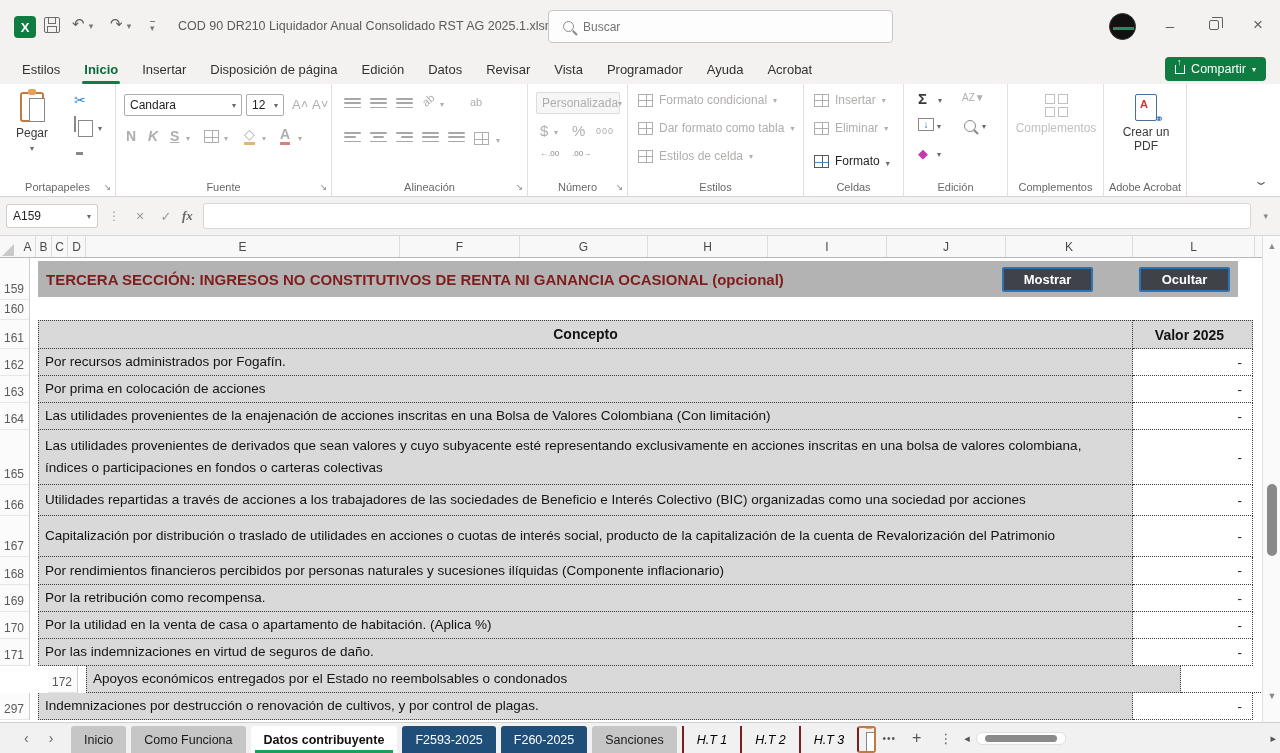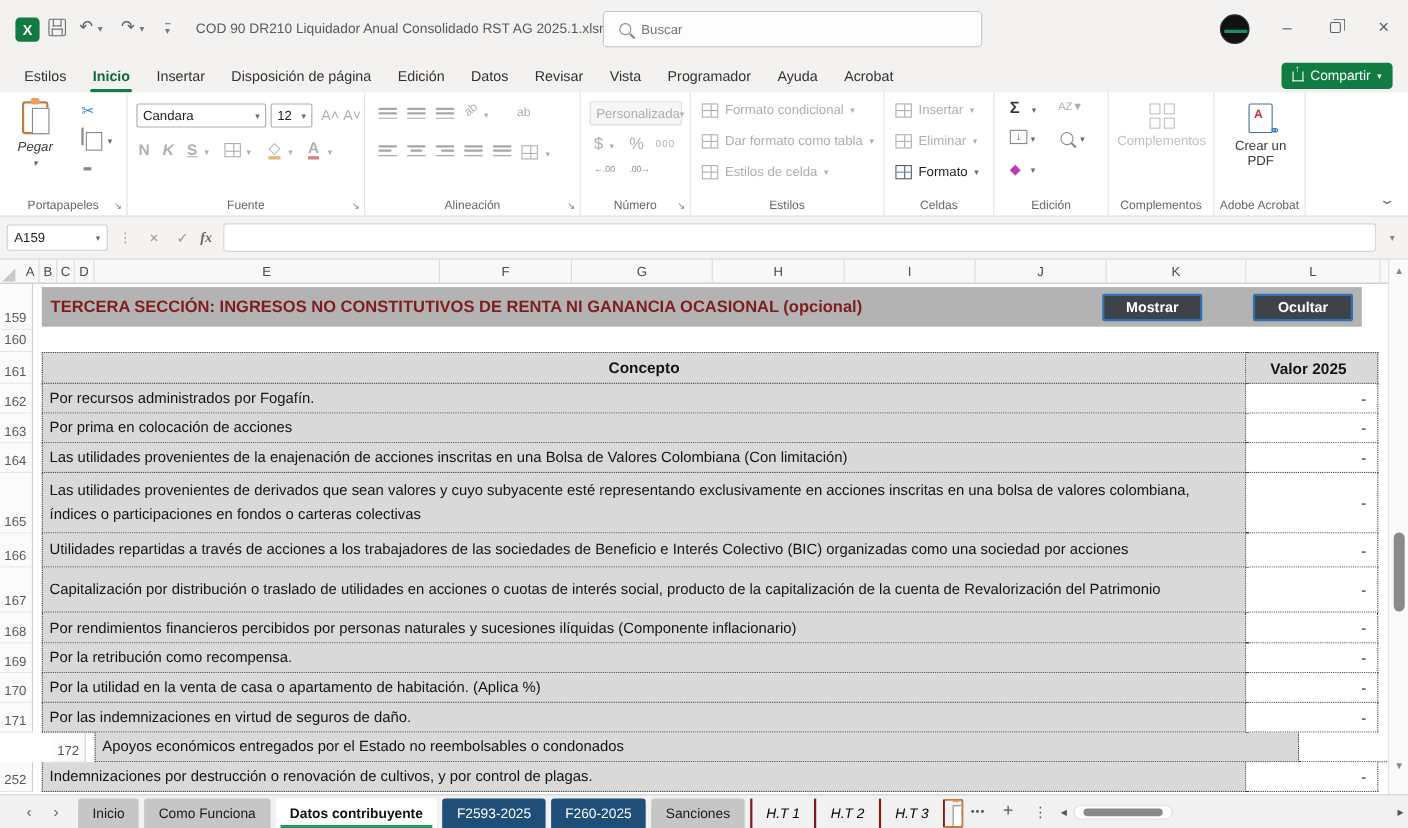--- a/index.html
+++ b/index.html
@@ -166,21 +166,21 @@
 </div>
 <button id="share-btn">
   <span class="share-glyph"></span>
   <span>Compartir</span>
   <span class="caret" style="color:#fff;">▾</span>
 </button>
 
 <div id="ribbon" class="abs">
 
   <div class="rgroup" style="left:0; width:116px;">
-    <div class="abs bigbtn" style="left:16px; top:8px;font-style:italic;">
+    <div class="abs bigbtn" style="left:16px; top:8px;">
       <span class="clip"></span>
       <span>Pegar</span>
       <span class="caret">▾</span>
     </div>
     <span class="abs cut-ic" style="left:74px; top:8px;">✂</span>
     <span class="abs copy-ic" style="left:74px; top:33px;"></span>
     <span class="abs caret" style="left:98px; top:40px;">▾</span>
     <span class="abs brush-ic" style="left:74px; top:66px;"></span>
     <div class="glabel">Portapapeles</div>
     <span class="launcher">↘</span>
@@ -303,21 +303,21 @@
     <div class="abs styleline" style="left:10px; top:4px;">
       <span class="gridic"></span>
       <span>Insertar</span>
         <span class="caret dim">▾</span>
     </div>
     <div class="abs styleline" style="left:10px; top:32px;">
       <span class="gridic"></span>
       <span>Eliminar</span>
         <span class="caret dim">▾</span>
     </div>
-    <div class="abs styleline" style="left:10px; top:60px; color:#201f1e;">
+    <div class="abs styleline" style="left:10px; top:60px; color:#201f1e;align-items:flex-end;">
       <span class="gridic on"></span>
       <span>Formato</span>
         <span class="caret">▾</span>
     </div>
     <div class="glabel">Celdas</div>
   </div>
 
   <div class="rgroup" style="left:904px; width:104px;">
     <span class="abs sum-ic" style="left:14px; top:6px;">Σ</span>
     <span class="abs caret" style="left:34px; top:12px;">▾</span>
@@ -520,21 +520,21 @@
     <div class="rownum">172</div>
     <div class="rowbody">
         <div class="trow">
       <div class="cell concept">Apoyos económicos entregados por el Estado no reembolsables o condonados</div>
       <div class="cell value">-</div>
     </div>
       </div>
   </div>
 
   <div class="strip" style="height:27px;">
-    <div class="rownum">252</div>
+    <div class="rownum">297</div>
     <div class="rowbody">
         <div class="trow">
       <div class="cell concept">Indemnizaciones por destrucción o renovación de cultivos, y por control de plagas.</div>
       <div class="cell value">-</div>
     </div>
       </div>
   </div>
 
 </div>
 

